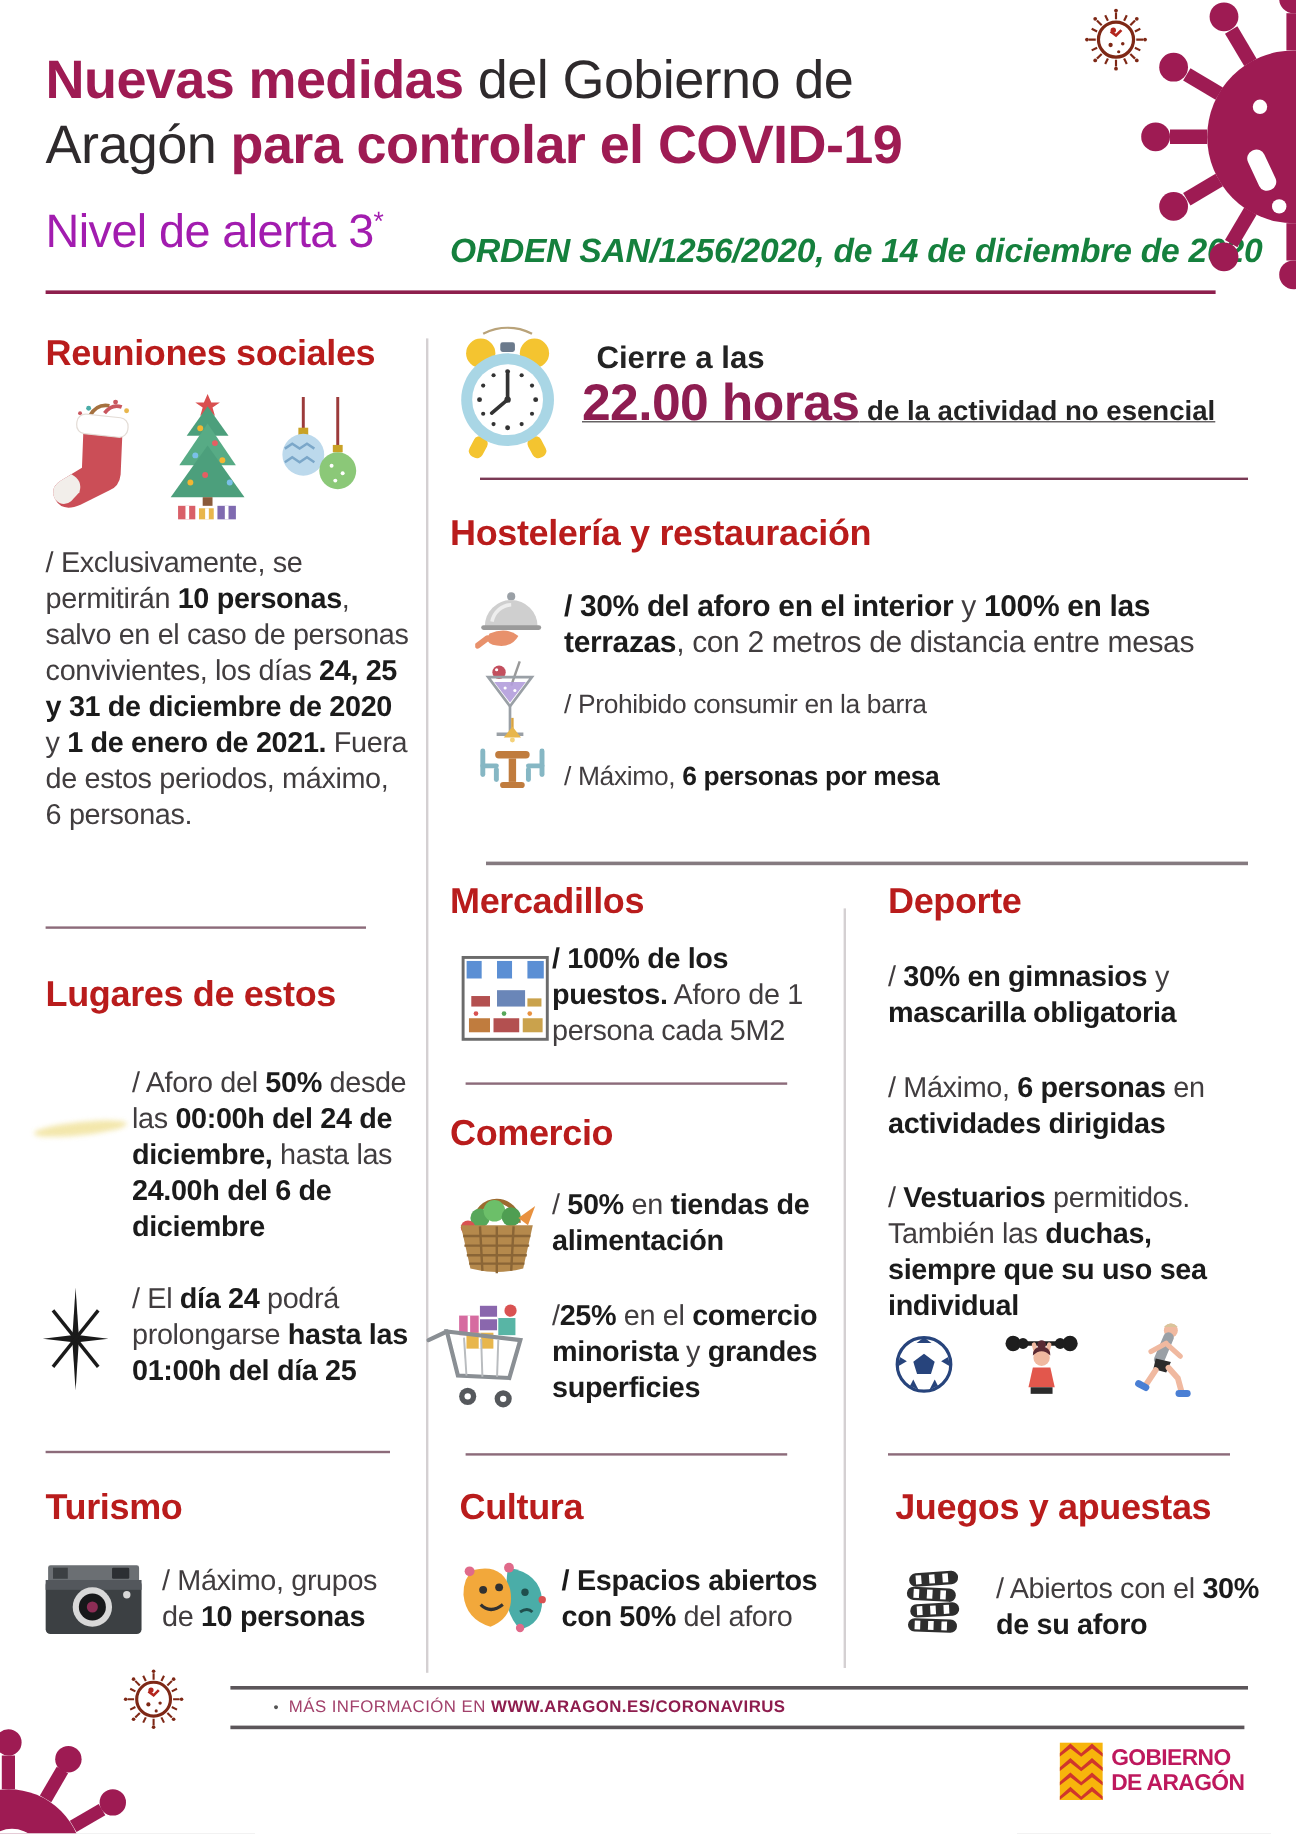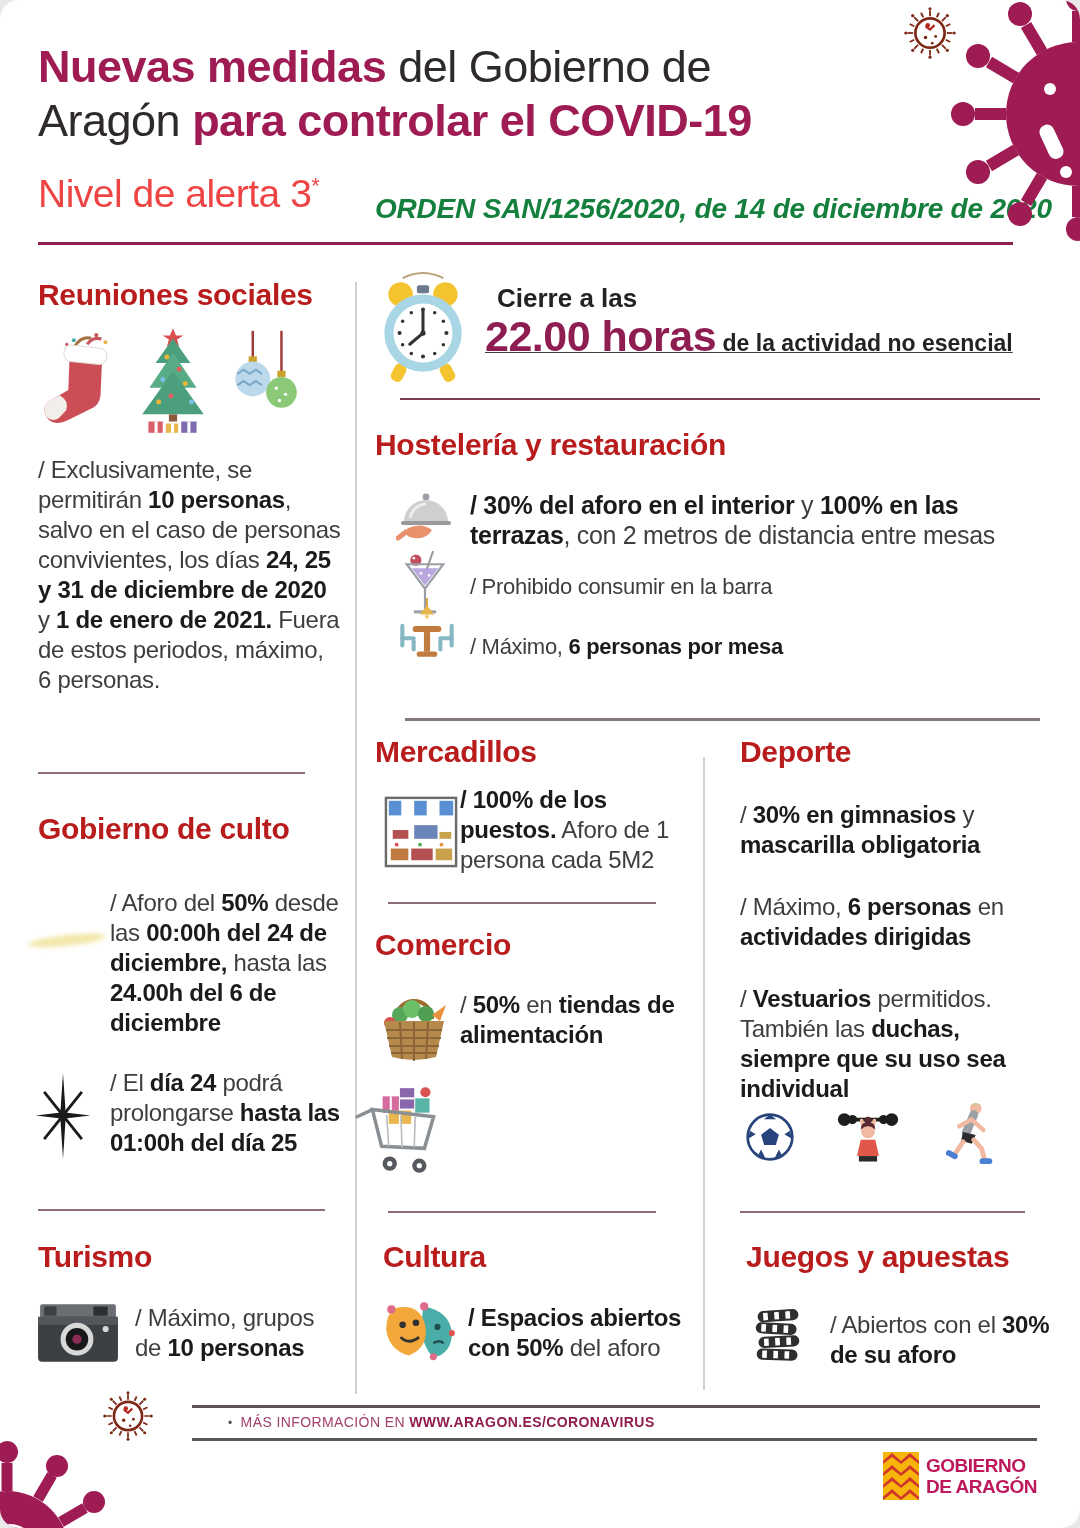--- a/index.html
+++ b/index.html
@@ -1,23 +1,23 @@
 <!DOCTYPE html>
 <html><head>
 <meta charset="utf-8">
 <style>
   html,body{margin:0;padding:0;background:#e9e9e9;}
   #page{position:relative;width:1080px;height:1528px;margin:0 auto;background:#ffffff;
-        overflow:hidden;font-family:"Liberation Sans","DejaVu Sans",sans-serif;color:#413d3f;border-radius:19px;}
+        overflow:hidden;font-family:"Liberation Sans","DejaVu Sans",sans-serif;color:#413d3f;}
   .abs{position:absolute;}
   .b{font-weight:700;color:#1b1b1b;}
   h1,h2{margin:0;padding:0;}
   .title{font-size:45px;line-height:54px;font-weight:400;color:#2e2a2c;letter-spacing:-0.5px;}
   .title .b{font-weight:800;color:#9e1b53;}
-  .alert{font-size:39px;font-weight:400;color:#ef4444;letter-spacing:-0.5px;}
+  .alert{font-size:39px;font-weight:400;color:#a21caf;letter-spacing:-0.5px;}
   .alert sup{font-size:22px;}
   .order{font-size:28px;font-style:italic;font-weight:700;color:#15803d;letter-spacing:-0.2px;}
   .sec-h{font-size:30px;font-weight:800;color:#b91c1c;letter-spacing:-0.3px;}
   .body-txt{font-size:24px;line-height:30px;letter-spacing:-0.3px;}
   .hline{position:absolute;height:3px;background:#8e1f4d;}
   .hline-gray{position:absolute;height:3px;background:#857a80;}
   .hline-thin{position:absolute;height:2px;background:#8c6b7a;}
   .vline{position:absolute;width:2px;background:#d4d0d2;}
   .banner-intro{font-size:26px;font-weight:700;color:#232323;}
   .banner-time{font-size:43px;font-weight:800;color:#8e1d51;letter-spacing:-0.5px;}
@@ -181,21 +181,21 @@
     <circle cx="58" cy="62" r="15" fill="#8bc878"></circle>
     <circle cx="53" cy="58" r="1.6" fill="#ffffff"></circle>
       <circle cx="62" cy="64" r="1.6" fill="#ffffff"></circle>
     <circle cx="56" cy="70" r="1.6" fill="#ffffff"></circle>
   </svg>
 
   <div class="abs body-txt" style="left:38px;top:455px;width:305px;"><span>/ Exclusivamente, se permitirán </span><span class="b">10 personas</span><span>, salvo en el caso de personas convivientes, los días </span><span class="b">24, 25 y 31 de diciembre de 2020</span><span> y </span><span class="b">1 de enero de 2021.</span><span> Fuera de estos periodos, máximo, 6 personas.</span></div>
 
   <div class="hline-thin" style="left:38px;top:772px;width:267px;"></div>
 
-  <h2 class="abs sec-h" style="left:38px;top:812px;">Gobierno de culto</h2>
+  <h2 class="abs sec-h" style="left:38px;top:812px;">Lugares de estos</h2>
 
   <div class="streak" style="left:28px;top:935px;"></div>
 
   <div class="abs body-txt" style="left:110px;top:888px;width:240px;"><span>/ Aforo del </span><span class="b">50%</span><span>  desde las </span><span class="b">00:00h del 24 de diciembre,</span><span> hasta las </span><span class="b">24.00h del 6 de diciembre</span></div>
 
   <svg class="abs" style="left:30px;top:1068px;" width="66" height="96" viewBox="0 0 70 95">
     <polygon points="35,2 38,47 35,93 32,47" fill="#1a1a1a"></polygon>
     <polygon points="6,47 35,43.5 64,47 35,50.5" fill="#1a1a1a"></polygon>
     <line x1="15" y1="22" x2="55" y2="72" stroke="#1a1a1a" stroke-width="3"></line>
     <line x1="55" y1="22" x2="15" y2="72" stroke="#1a1a1a" stroke-width="3"></line>
@@ -367,20 +367,21 @@
     <path d="M20,29 L80,36 L71,67 L29,65 Z" fill="none" stroke="#8a8f94" stroke-width="3.4"></path>
     <line x1="34" y1="34" x2="36" y2="65" stroke="#b9bcbf" stroke-width="1.6"></line>
     <line x1="48" y1="35" x2="49" y2="66" stroke="#b9bcbf" stroke-width="1.6"></line>
     <line x1="62" y1="36" x2="61" y2="66" stroke="#b9bcbf" stroke-width="1.6"></line>
     <circle cx="37" cy="82" r="7" fill="#55585c"></circle>
       <circle cx="37" cy="82" r="2.6" fill="#ffffff"></circle>
     <circle cx="66" cy="84" r="7" fill="#55585c"></circle>
       <circle cx="66" cy="84" r="2.6" fill="#ffffff"></circle>
   </svg>
 
+  <div class="abs body-txt" style="left:460px;top:1082px;width:250px;"><span>/</span><span class="b">25%</span><span> en el </span><span class="b">comercio minorista</span><span> y </span><span class="b">grandes superficies</span></div>
 
   <div class="hline-thin" style="left:388px;top:1211px;width:268px;"></div>
 
   <h2 class="abs sec-h" style="left:740px;top:735px;">Deporte</h2>
 
   <div class="abs body-txt" style="left:740px;top:800px;width:300px;"><span>/ </span><span class="b">30% en gimnasios</span><span> y </span><span class="b">mascarilla obligatoria</span></div>
   <div class="abs body-txt" style="left:740px;top:892px;width:300px;"><span>/ Máximo, </span><span class="b">6 personas</span><span> en </span><span class="b">actividades dirigidas</span></div>
   <div class="abs body-txt" style="left:740px;top:984px;width:310px;"><span>/ </span><span class="b">Vestuarios</span><span> permitidos. También las </span><span class="b">duchas, siempre que su uso sea individual</span></div>
 
   <svg class="abs" style="left:745px;top:1112px;" width="50" height="50" viewBox="0 0 56 56">

